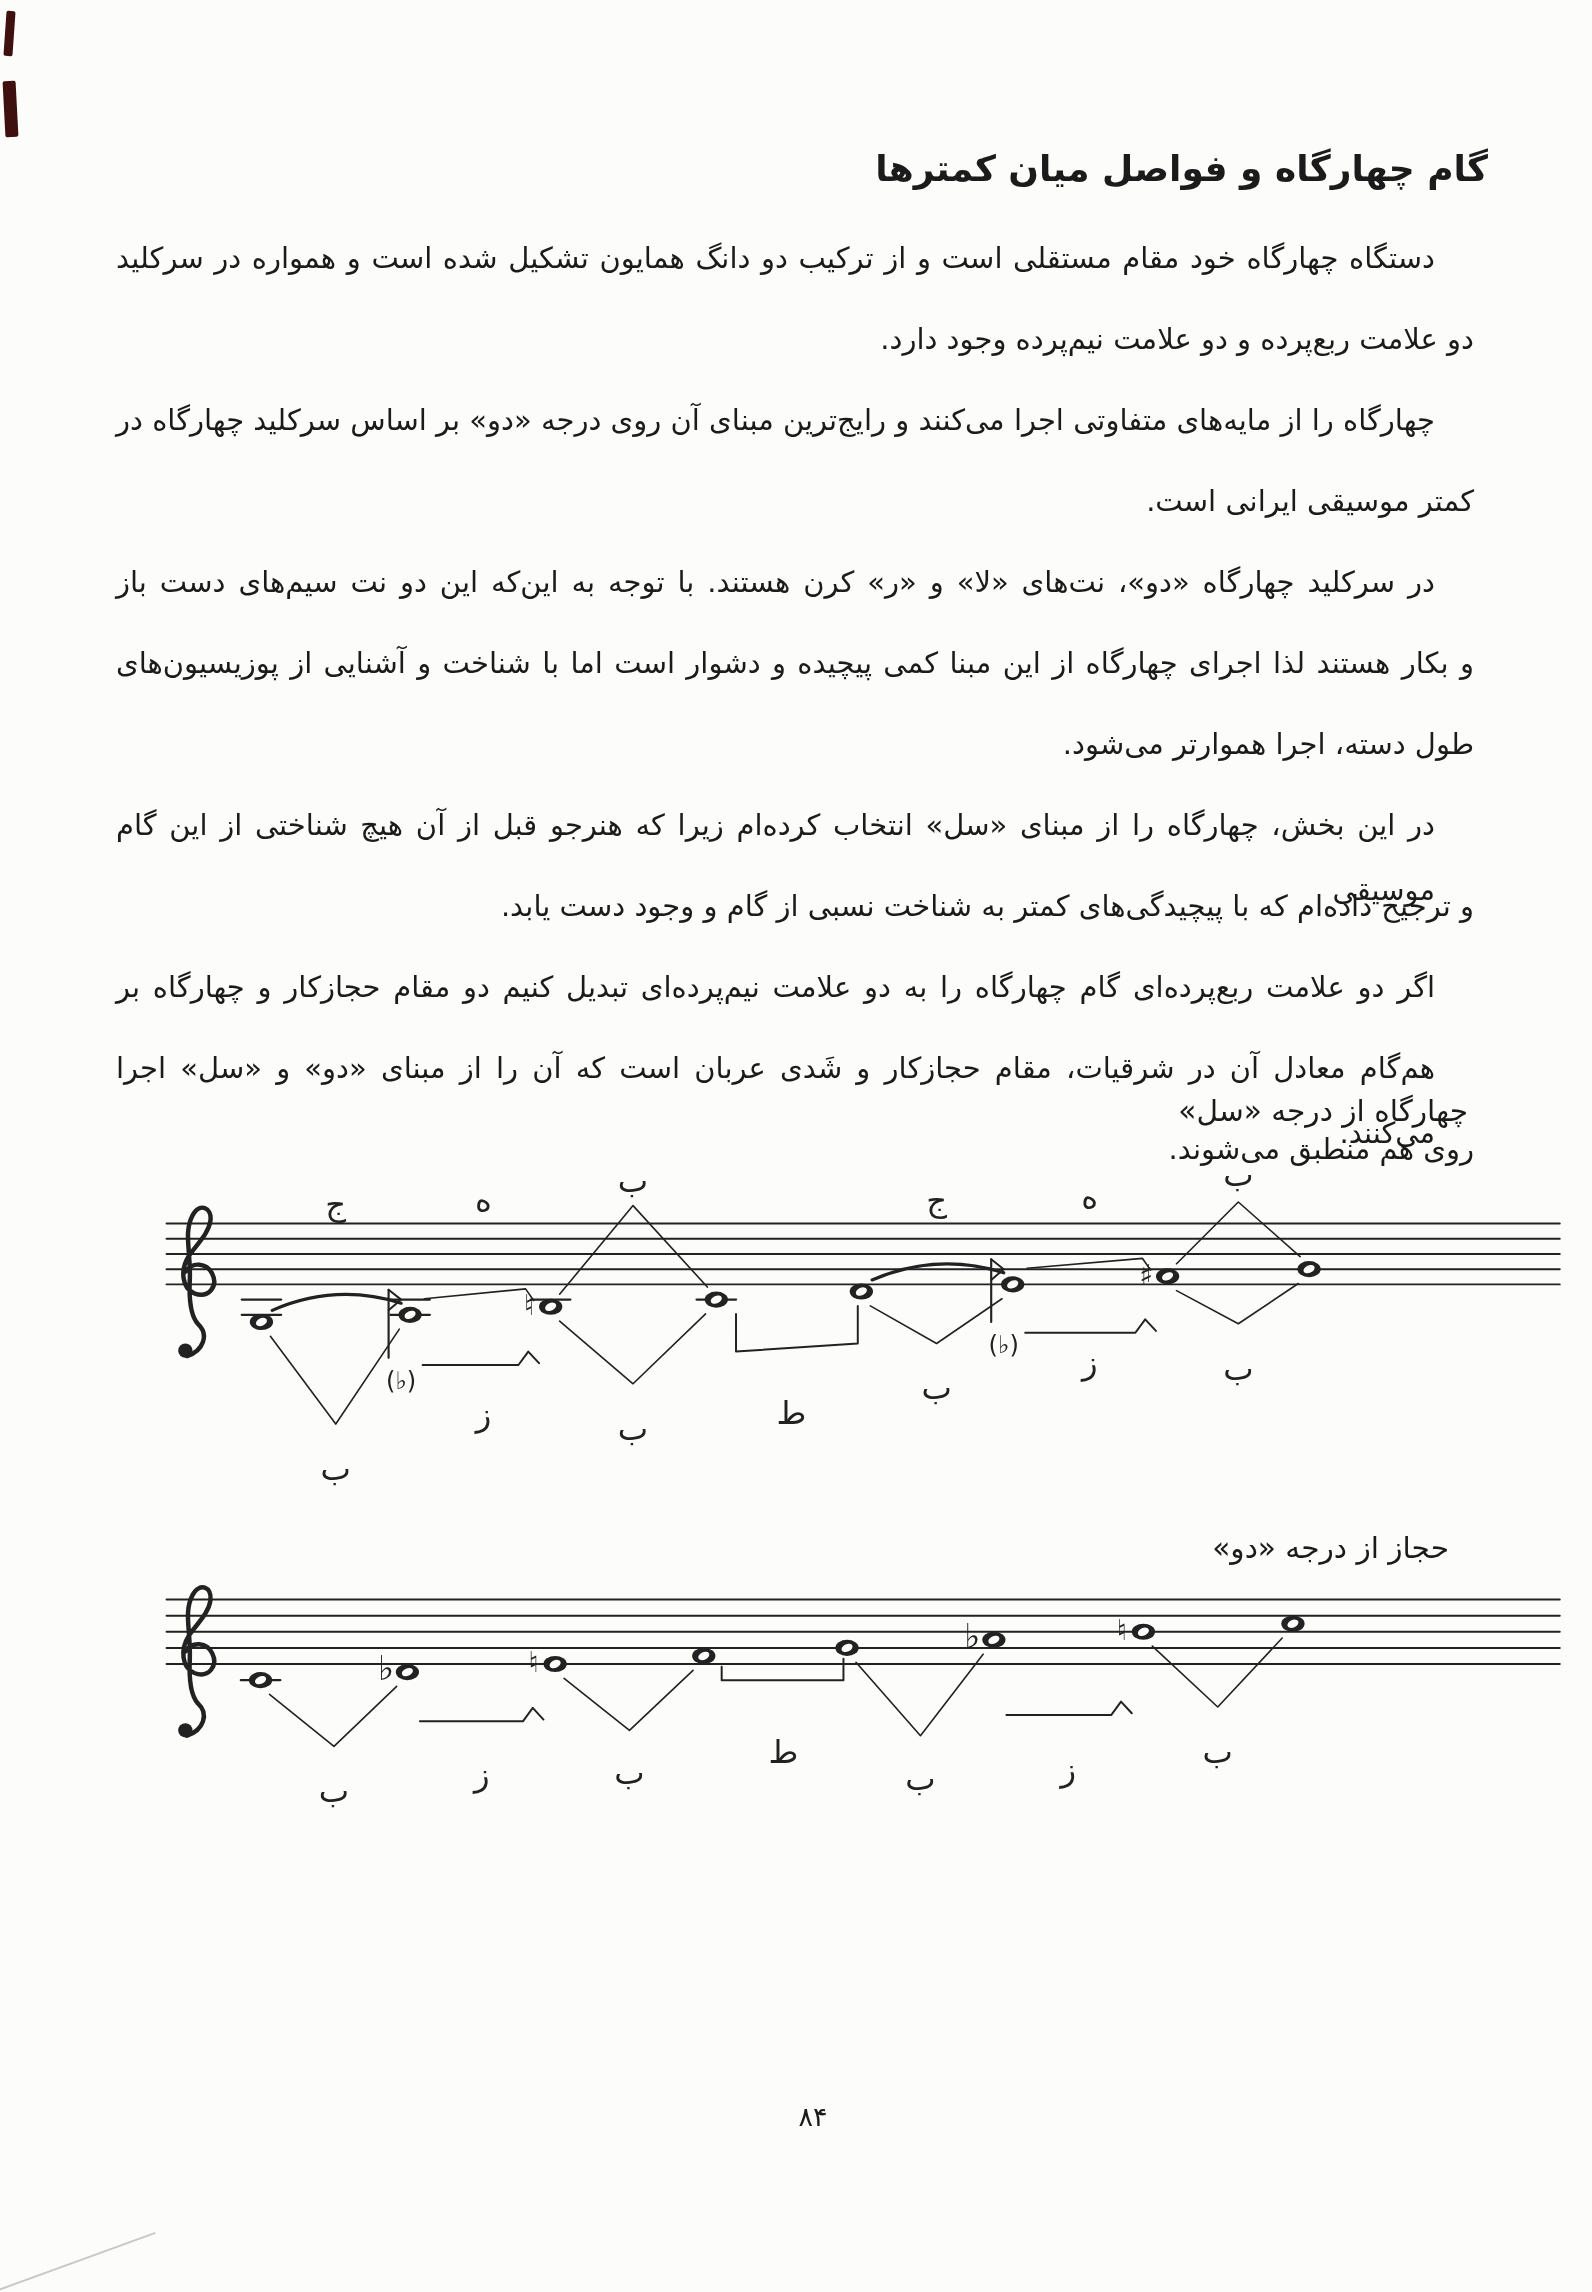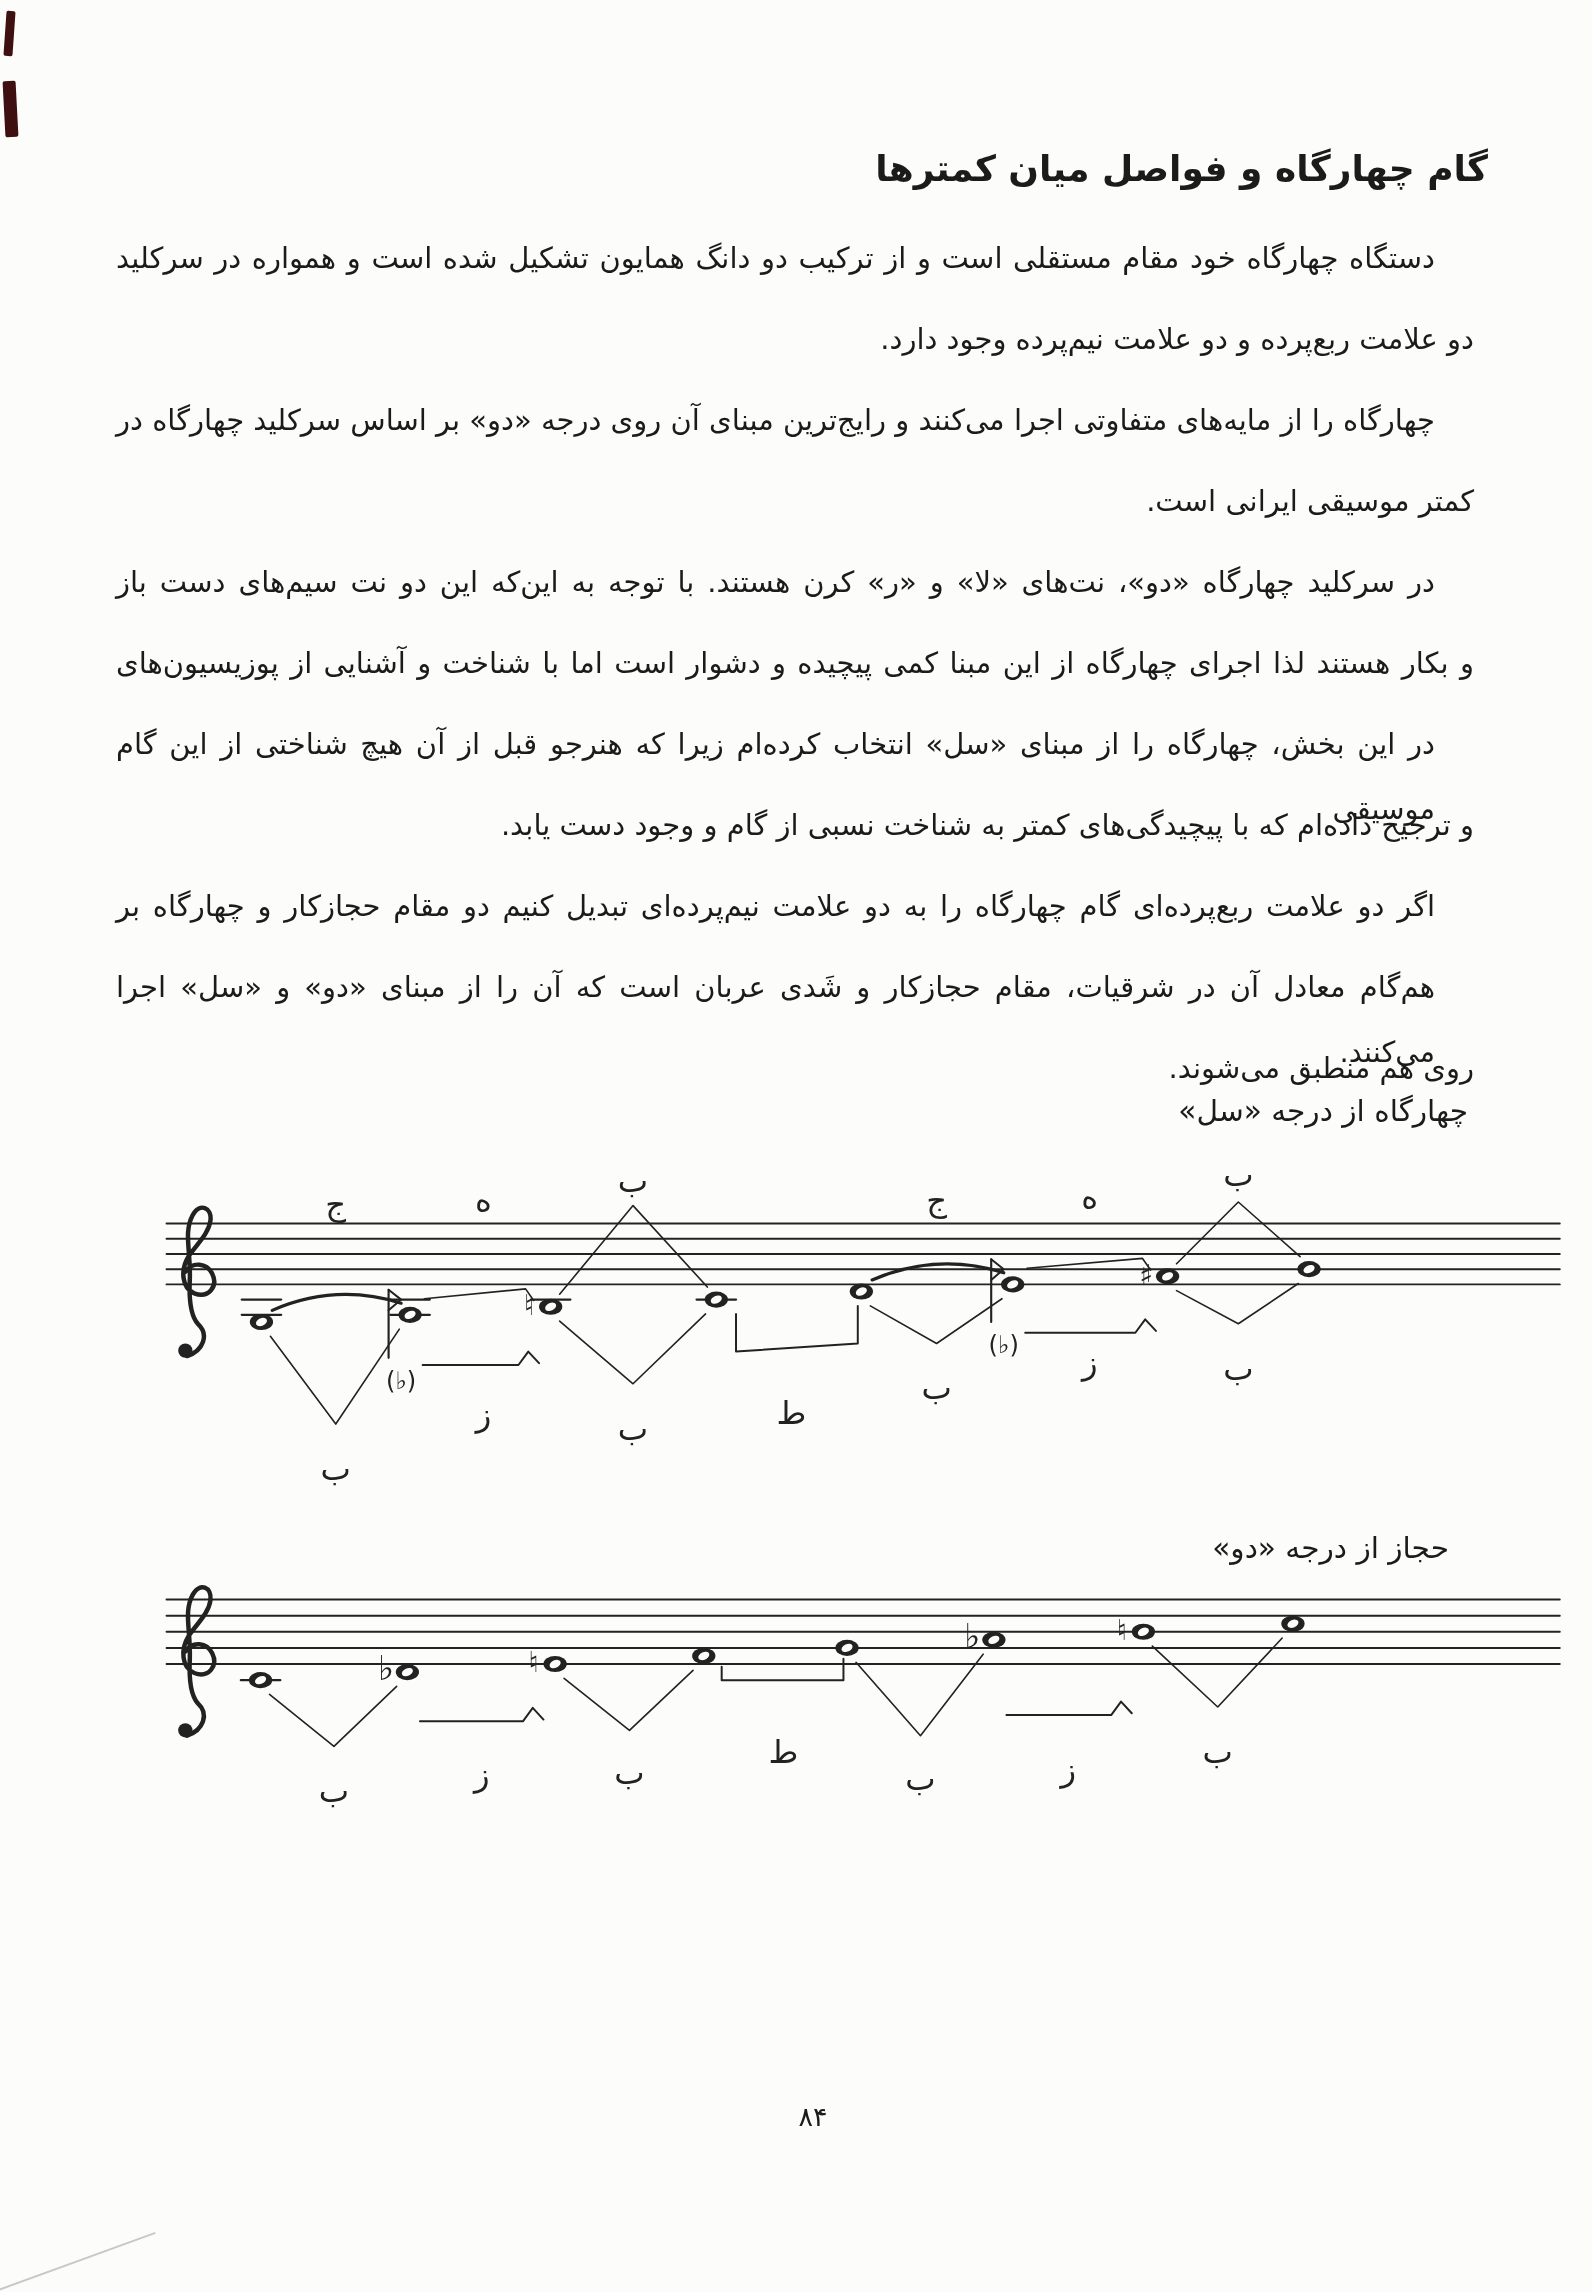--- a/index.html
+++ b/index.html
@@ -50,20 +50,21 @@
 
 <h1 class="page-title">گام چهارگاه و فواصل میان کمتر‌ها</h1>
 
 <div class="textblock">
   <p class="line full indent">دستگاه چهارگاه خود مقام مستقلی است و از ترکیب دو دانگ همایون تشکیل شده است و همواره در سرکلید</p>
   <p class="line partial">دو علامت ربع‌پرده و دو علامت نیم‌پرده وجود دارد.</p>
   <p class="line full indent">چهارگاه را از مایه‌های متفاوتی اجرا می‌کنند و رایج‌ترین مبنای آن روی درجه «دو» بر اساس سرکلید چهارگاه در</p>
   <p class="line partial">کمتر موسیقی ایرانی است.</p>
   <p class="line full indent">در سرکلید چهارگاه «دو»، نت‌های «لا» و «ر» کرن هستند. با توجه به این‌که این دو نت سیم‌های دست باز</p>
   <p class="line full">و بکار هستند لذا اجرای چهارگاه از این مبنا کمی پیچیده و دشوار است اما با شناخت و آشنایی از پوزیسیون‌های</p>
+  <p class="line partial">طول دسته، اجرا هموارتر می‌شود.</p>
   <p class="line full indent">در این بخش، چهارگاه را از مبنای «سل» انتخاب کرده‌ام زیرا که هنرجو قبل از آن هیچ شناختی از این گام موسیقی</p>
   <p class="line partial">و ترجیح داده‌ام که با پیچیدگی‌های کمتر به شناخت نسبی از گام و وجود دست یابد.</p>
   <p class="line full indent">اگر دو علامت ربع‌پرده‌ای گام چهارگاه را به دو علامت نیم‌پرده‌ای تبدیل کنیم دو مقام حجازکار و چهارگاه بر</p>
   <p class="line full indent">هم‌گام معادل آن در شرقیات، مقام حجازکار و شَدی عربان است که آن را از مبنای «دو» و «سل» اجرا می‌کنند.</p>
   <p class="line partial">روی هم منطبق می‌شوند.</p>
 </div>
 
 <div class="fig-caption" id="caption-1">چهارگاه از درجه «سل»</div>
 <div class="fig-caption" id="caption-2">حجاز از درجه «دو»</div>
 

